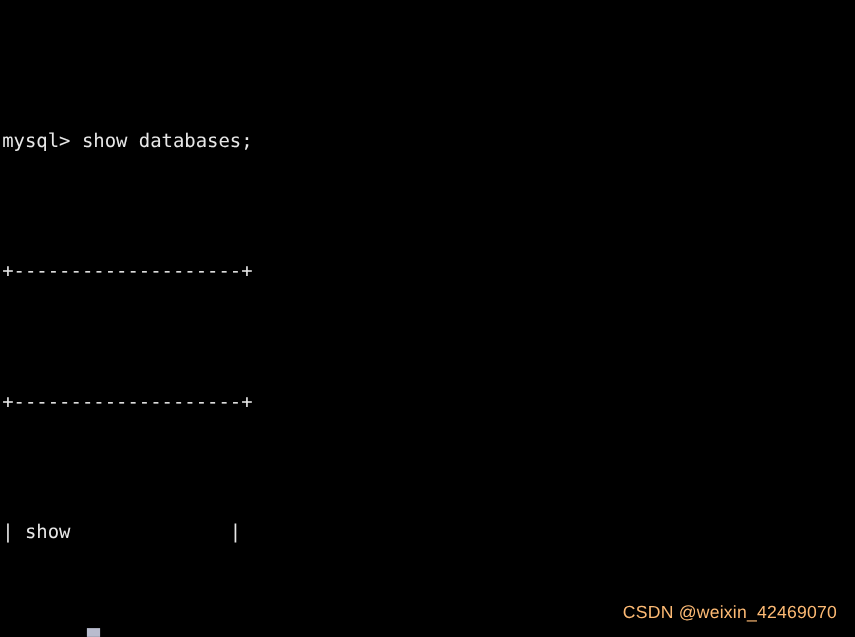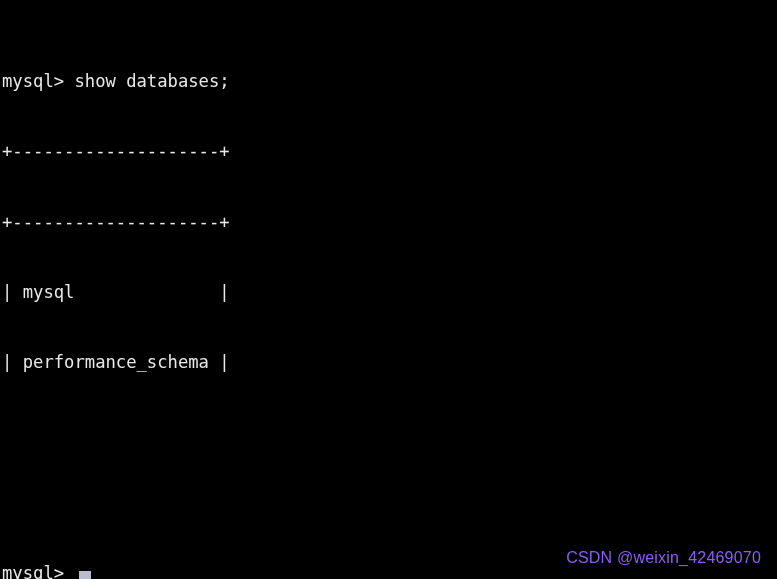--- a/index.html
+++ b/index.html
@@ -23,28 +23,28 @@
     position: absolute;
     left: 2px;
     top: 0px;
     white-space: pre;
   }
   .line {
     height: 23.4px;
     white-space: pre;
     letter-spacing: 0px;
   }
-  .plain { color: #e8e8e8; }
+  .plain { color: #e8e8e8; margin-top: 48px; }
   #watermark {
     position: absolute;
     right: 16px;
     bottom: 10px;
     font-family: "Liberation Sans", sans-serif;
     font-size: 16px;
-    color: #8b5cf6;
+    color: #fdba74;
     letter-spacing: 0.2px;
     white-space: pre;
   }
   #cursor-line {
     position: absolute;
     left: 2px;
     top: 561.6px;
     height: 23.4px;
     white-space: pre;
   }
@@ -60,21 +60,21 @@
 </head>
 <body>
 
 <div id="terminal">
 
   <div id="screen">
 
     <div class="line plain">mysql&gt; show databases;</div>
     <div class="line plain">+--------------------+</div>
     <div class="line plain">+--------------------+</div>
-    <div class="line plain">| mysql              |</div>
+    <div class="line plain">| show              |</div>
     <div class="line plain">| performance_schema |</div>
     
     
     
 
     
 
     
 
     

